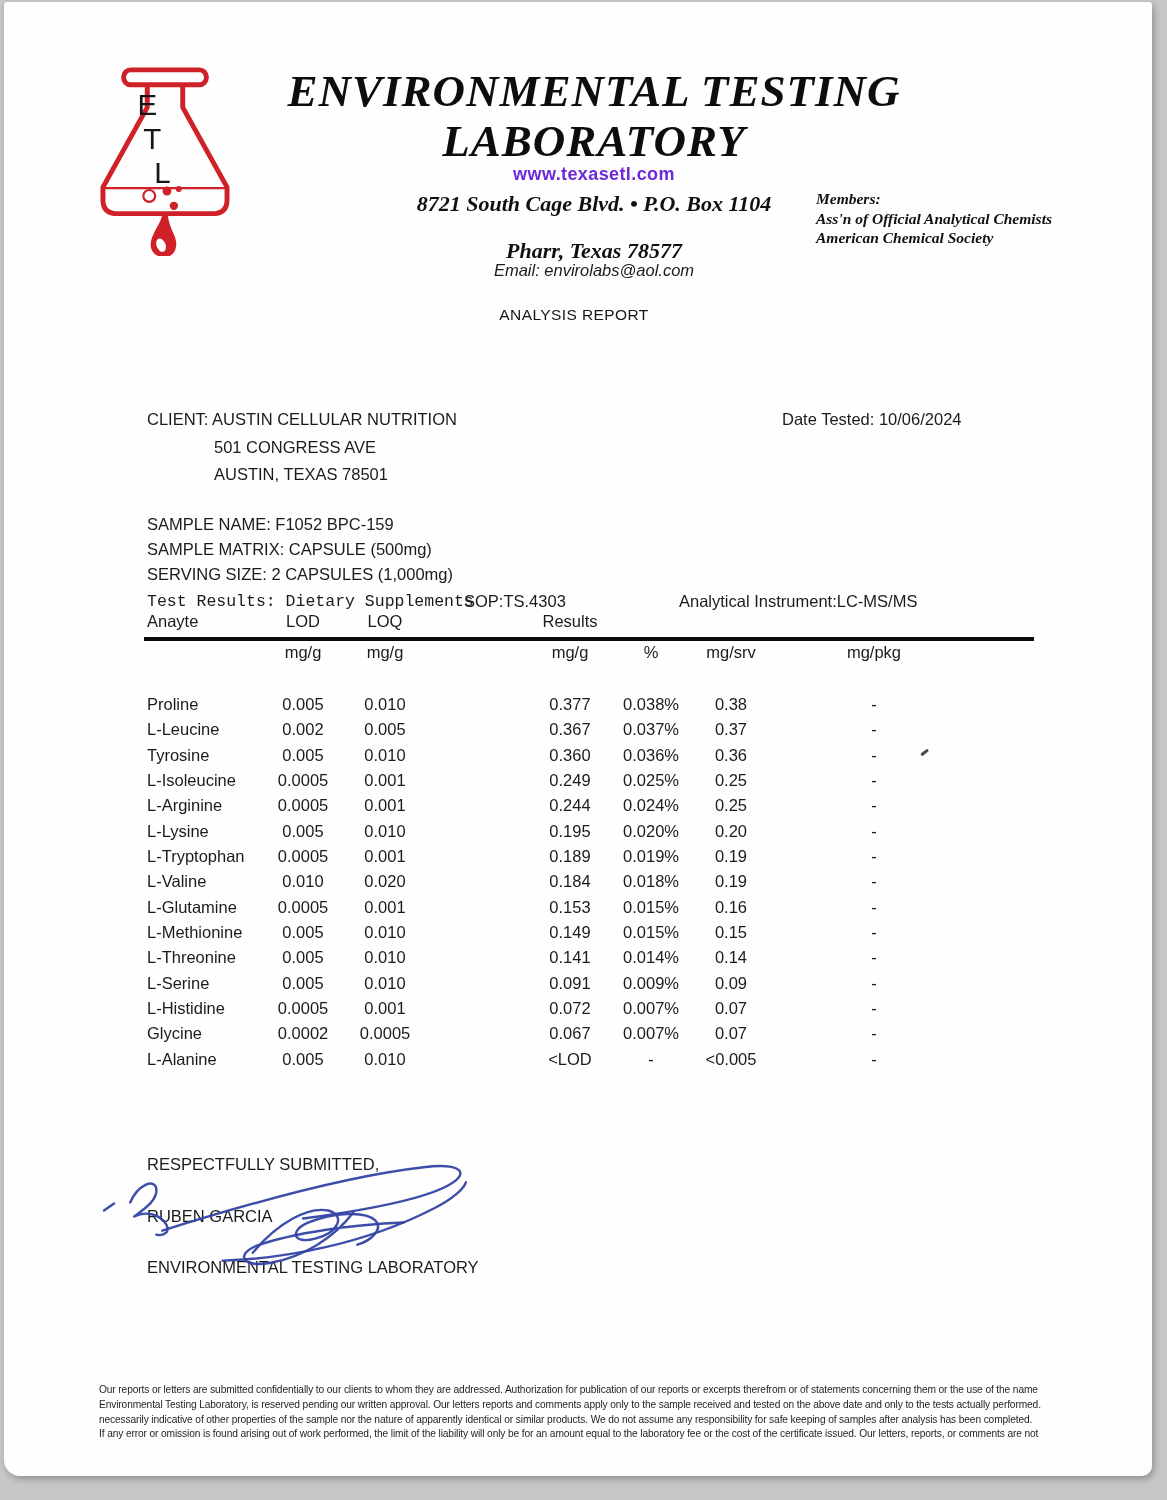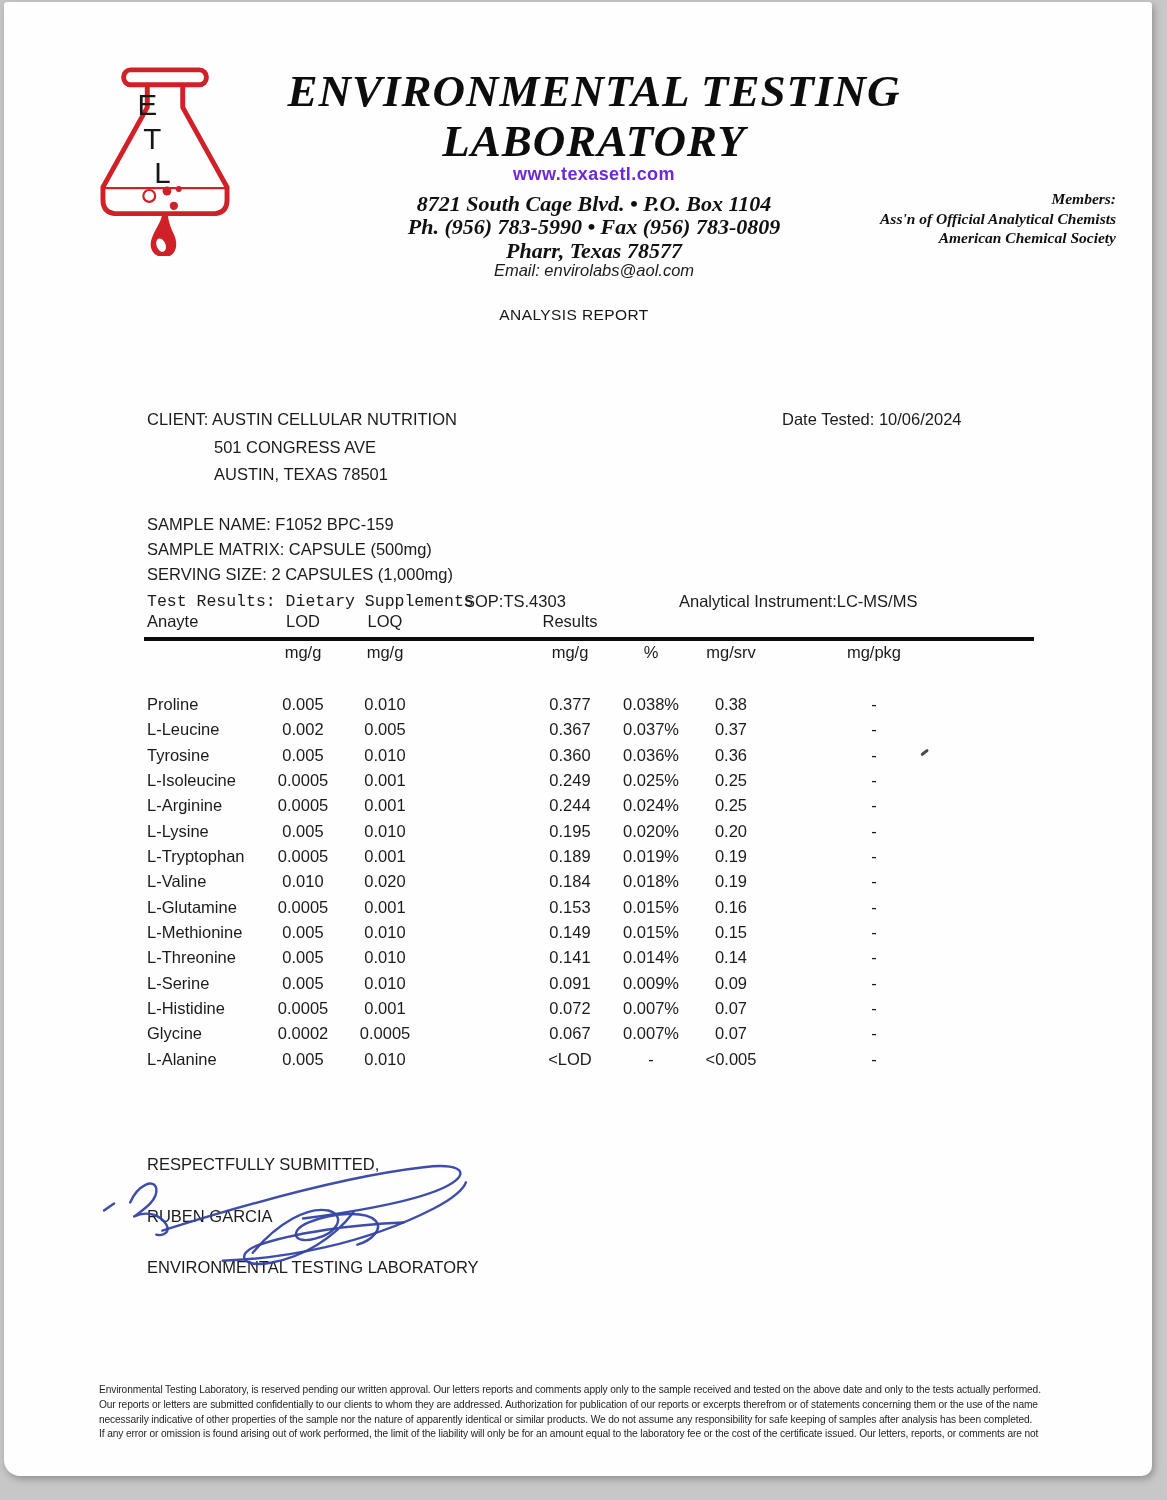--- a/index.html
+++ b/index.html
@@ -37,21 +37,21 @@
     position:absolute;left:340px;width:500px;text-align:center;
     font-family:"Liberation Serif",serif;font-style:italic;font-weight:bold;
     font-size:22px;color:#101010;
   }
   .addr1{top:189px;} .addr2{top:212px;} .addr3{top:236px;}
   .email{
     position:absolute;left:390px;top:259px;width:400px;text-align:center;
     font-style:italic;font-size:16.5px;color:#1b1b1b;font-weight:500;
   }
   .members{
-    position:absolute;left:812px;top:187px;width:300px;text-align:right;
+    position:absolute;left:812px;top:187px;width:300px;text-align:left;
     font-family:"Liberation Serif",serif;font-style:italic;font-weight:bold;
     font-size:15.5px;line-height:19.5px;color:#101010;
   }
   .report-title{
     position:absolute;left:390px;top:304px;width:360px;text-align:center;
     font-size:15.5px;letter-spacing:.4px;color:#161616;
   }
 
   
   .txt{position:absolute;font-size:16.5px;color:#1b1b1b;white-space:nowrap;}
@@ -110,21 +110,20 @@
     <text x="53" y="86" class="flask-letter">T</text>
     <text x="64" y="121" class="flask-letter">L</text>
   </svg>
 
   <div class="lab-title">
     <div>ENVIRONMENTAL TESTING</div>
     <div>LABORATORY</div>
   </div>
   <div class="website">www.texasetl.com</div>
   <div class="addr addr1">8721 South Cage Blvd. • P.O. Box 1104</div>
-  <div class="addr addr2">Ph. (956) 783-5990 • Fax (956) 783-0809</div>
   <div class="addr addr3">Pharr, Texas 78577</div>
   <div class="email">Email: envirolabs@aol.com</div>
 
   <div class="members">
     <div>Members:</div>
     <div>Ass'n of Official Analytical Chemists</div>
     <div>American Chemical Society</div>
   </div>
 
   <div class="report-title">ANALYSIS REPORT</div>
@@ -328,19 +327,19 @@
   <svg class="sig-svg" viewBox="0 0 380 105">
     <path class="sig-stroke" d="M2,50 L12,43"></path>
     <path class="sig-stroke" d="M28,42 C36,24 52,18 54,28 C56,40 40,50 32,56 C44,50 58,54 64,64 C68,71 62,76 54,74"></path>
     <path class="sig-stroke" d="M60,70 C130,48 240,16 320,7 C352,3 364,10 352,20 C330,38 260,50 200,58"></path>
     <path class="sig-stroke" d="M150,92 C175,62 205,46 225,50 C243,55 235,72 212,78 C190,84 186,70 205,62 C230,52 262,50 272,60 C280,68 268,80 254,84"></path>
     <path class="sig-stroke" d="M120,100 C180,98 260,84 330,48 C350,38 360,28 362,22"></path>
     <path class="sig-stroke" d="M250,52 C230,78 200,96 168,102 C140,107 132,94 154,85 C190,72 250,64 300,62"></path>
   </svg>
 
   <div class="footer">
+    <div>Our reports or letters are submitted confidentially to our clients to whom they are addressed.  Authorization for publication of our reports or excerpts therefrom or of statements concerning them or the use of the name</div>
     <div>Environmental Testing Laboratory, is reserved pending our written approval.  Our letters reports and comments apply only to the sample received and tested on the above date and only to the tests actually performed.</div>
-    <div>Our reports or letters are submitted confidentially to our clients to whom they are addressed.  Authorization for publication of our reports or excerpts therefrom or of statements concerning them or the use of the name</div>
     <div>necessarily indicative of other properties of the sample nor the nature of apparently identical or similar products.  We do not assume any responsibility for safe keeping of samples after analysis has been completed.</div>
     <div>If any error or omission is found arising out of work performed, the limit of the liability will only be for an amount equal to the laboratory fee or the cost of the certificate issued.  Our letters, reports, or comments are not</div>
   </div>
 
 </div>
 
 </body></html>

